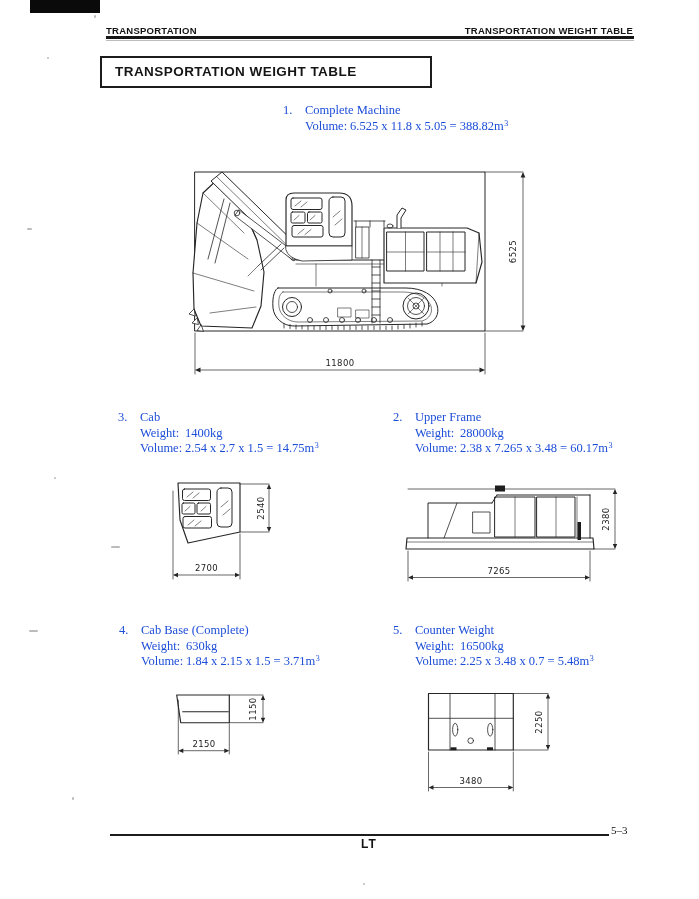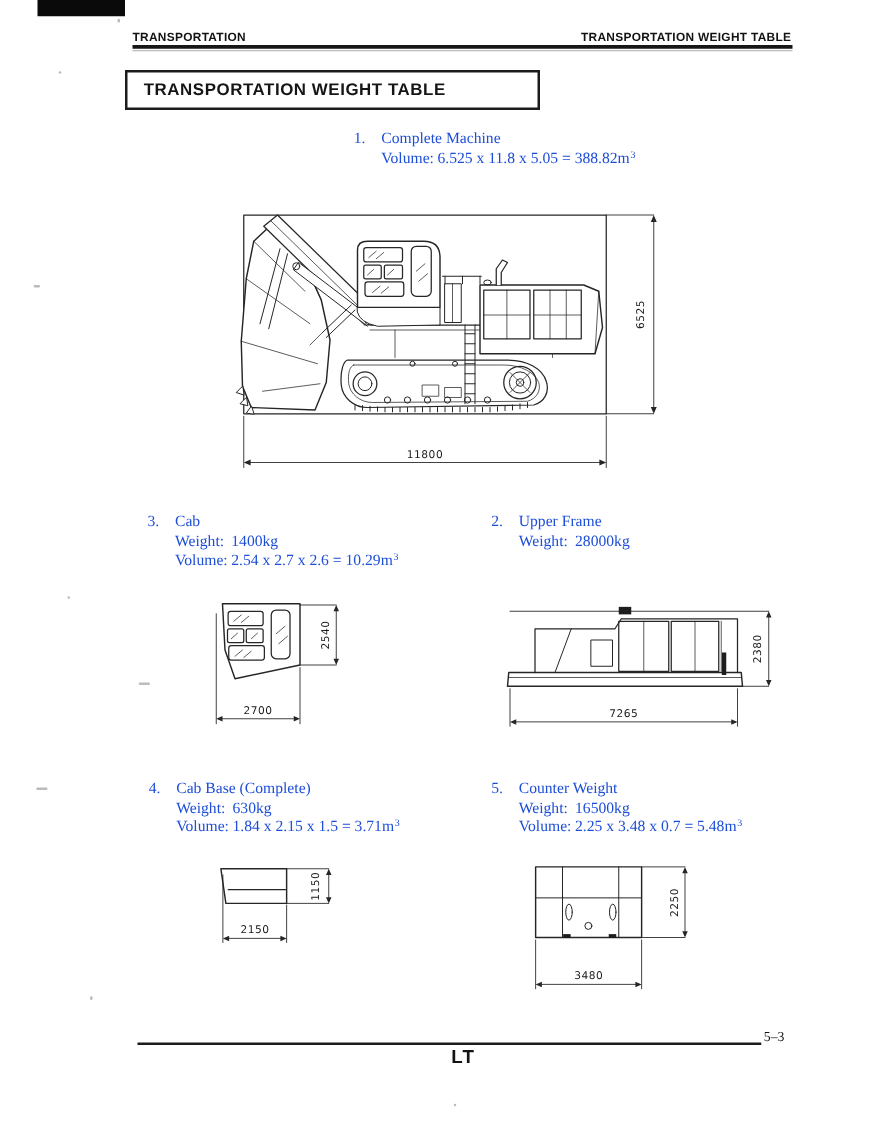--- a/index.html
+++ b/index.html
@@ -32,21 +32,21 @@
   svg.draw .thin{stroke-width:.6;}
   svg.draw .med{stroke-width:.8;}
   svg.draw .bold{stroke-width:1.15;}
   svg.draw .ext{stroke-width:.7;}
   svg.draw .arr{fill:#262626;stroke:none;}
   svg.draw text.dim{font-family:"DejaVu Sans",sans-serif;font-size:8.5px;fill:#1b1b1b;
        letter-spacing:.4px;stroke:none;}
   
   .frule{left:110px;top:834px;width:499px;height:2px;background:#1c1c1c;}
   .flt{left:361px;top:837px;font-family:"Liberation Sans",sans-serif;font-weight:bold;
-       font-size:15px;letter-spacing:1px;color:#131313;}
+       font-size:12px;letter-spacing:1px;color:#131313;}
   .fpg{left:611px;top:824px;font-size:11px;color:#131313;}
   .speck{background:#787878;opacity:.5;border-radius:1px;}
 </style>
 </head>
 <body>
 
 <div class="abs scanbar"></div>
 
 <div class="abs hdr hdr-l">TRANSPORTATION</div>
 <div class="abs hdr hdr-r">TRANSPORTATION WEIGHT TABLE</div>
@@ -137,26 +137,27 @@
     <path class="ext" d="M335,9 V164 M9,205 H295"></path>
     <path class="arr" d="M335,7 l-2.4,5.5 h4.8 Z M335,166 l-2.4,-5.5 h4.8 Z M7,205 l5.5,-2.4 v4.8 Z M297,205 l-5.5,-2.4 v4.8 Z"></path>
     <text class="dim" x="327.5" y="86.5" text-anchor="middle" transform="rotate(-90 327.5 86.5)">6525</text>
     <text class="dim" x="152" y="201" text-anchor="middle">11800</text>
   </g>
 </svg>
 
 <div class="abs item" style="left:118px;top:410px;">
   <div><span class="no">3.</span><span>Cab</span></div>
   <div class="ind"><span class="lbl">Weight:</span><span>1400kg</span></div>
-  <div class="ind"><span class="lbl">Volume:</span><span>2.54 x 2.7 x 2.6 = 10.29m</span><span class="sup">3</span></div>
+  <div class="ind"><span class="lbl">Volume:</span><span>2.54 x 2.7 x 1.5 = 14.75m</span><span class="sup">3</span></div>
 </div>
 
 <div class="abs item" style="left:393px;top:410px;">
   <div><span class="no">2.</span><span>Upper Frame</span></div>
   <div class="ind"><span class="lbl">Weight:</span><span>28000kg</span></div>
+  <div class="ind"><span class="lbl">Volume:</span><span>2.38 x 7.265 x 3.48 = 60.17m</span><span class="sup">3</span></div>
 </div>
 
 <svg class="draw" style="left:165px;top:478px;" width="115" height="112" viewBox="0 0 115 112">
   <path class="fw bold" d="M13,5 L75,5 L75,54 L23,65 L15,42 Z"></path>
   <rect x="17.5" y="11" width="28" height="11.5" rx="2"></rect>
   <rect x="17" y="25" width="13" height="11" rx="1.5"></rect>
   <rect x="32" y="25" width="13.5" height="11" rx="1.5"></rect>
   <rect x="18" y="38.5" width="28.5" height="11.5" rx="2"></rect>
   <rect x="52" y="10" width="15" height="39" rx="4"></rect>
   <path class="thin" d="M22,19 l6,-5 M28,20 l6,-5 M20,33 l5,-4.5 M36,33 l5,-4.5 M23,47 l6,-5 M30,48 l6,-5 M56,29 l7,-6 M58,37 l7,-6"></path>

